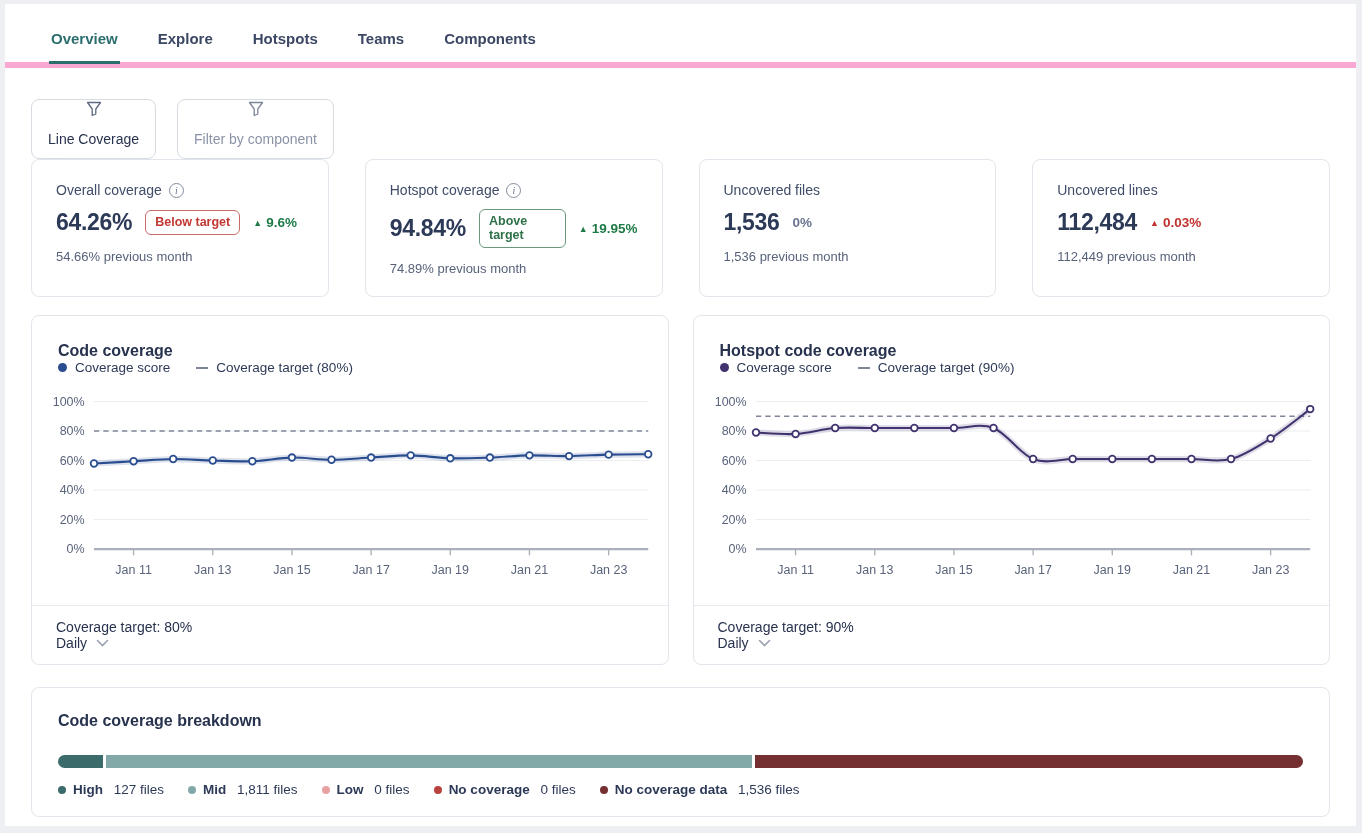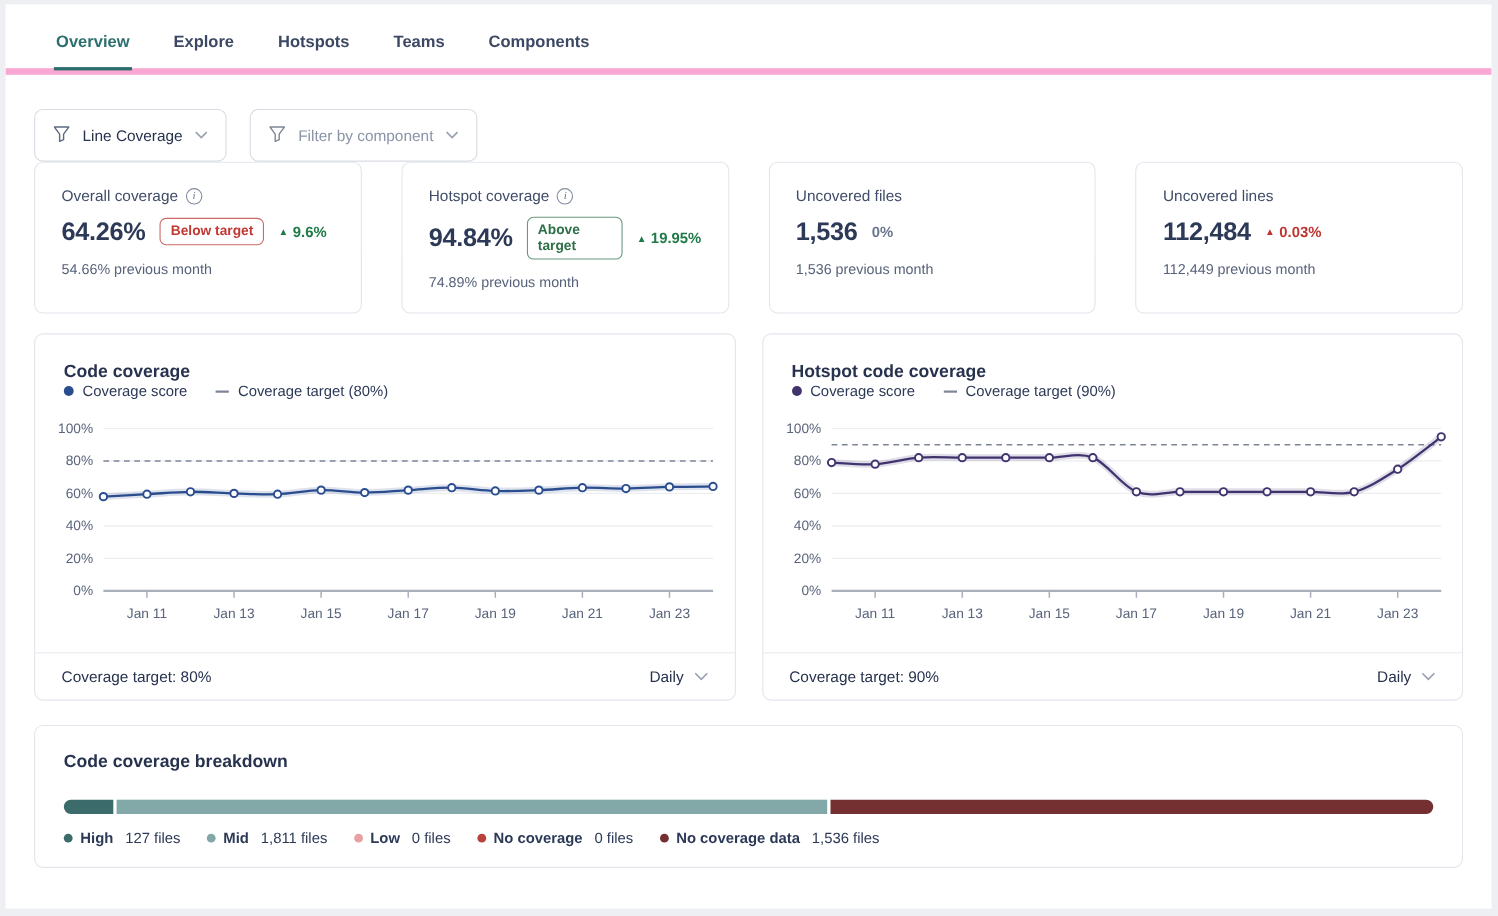--- a/index.html
+++ b/index.html
@@ -13,22 +13,22 @@
   .page { background:#fff; height:822px; padding:0 26px; overflow:hidden; }
 
   
   .tabs { display:flex; gap:36px; padding-top:22px; border-bottom:6px solid #f9a8d4; margin:0 -26px; padding-left:44px; }
   .tab { font-size:15px; color:#3b4763; padding:4px 2px 14px; cursor:pointer; border-bottom:3px solid transparent; margin-bottom:-2px;font-weight:bold; }
   .tab.active { color:#2c6e6e; font-weight:bold; border-bottom-color:#2c6e6e; }
 
   
   .filters { display:flex; gap:21px; margin-top:31px; }
   .filter-btn {
-    height:48px; border:1px solid #d7dbe2; border-radius:8px; background:#fff;
-    display:inline-flex; align-items:center; gap:11px; padding:0 16px; font-size:14px; cursor:pointer;
+    height:60px; border:1px solid #d7dbe2; border-radius:8px; background:#fff;
+    display:inline-flex; gap:11px; padding:0 16px; font-size:14px; cursor:pointer;flex-direction:column;
   }
   .filter-btn .f-label { color:#27324e; }
   .filter-btn .f-placeholder { color:#8a93a7; }
   .filter-btn.date-btn { margin-left:0; font-size:14.5px; color:#1d2946; gap:6px; }
   .filter-btn.date-btn b { margin-right:2px; }
   .chev { display:inline-flex; }
 
   
   .stats { display:grid; grid-template-columns:repeat(4,1fr); gap:36px; }
   .stat-card { border:1px solid #e2e6ec; border-radius:8px; padding:22px 24px 20px; background:#fff; }
@@ -57,22 +57,22 @@
   .chart-card { border:1px solid #e2e6ec; border-radius:8px; background:#fff; }
   .chart-head { padding:26px 26px 0; }
   .chart-title { margin:0; font-size:16px; font-weight:bold; color:#27324e; }
   .chart-legend { display:flex; gap:26px; font-size:13.5px; color:#2c3957; }
   .legend-item { display:inline-flex; align-items:center; gap:8px; }
   .legend-dot { width:9px; height:9px; border-radius:50%; display:inline-block; }
   .legend-dash { width:12px; border-top:2px dashed #7d8596; display:inline-block; }
   .chart-plot { padding:14px 12px 0 10px; }
   .chart-plot svg { display:block; font-family:inherit; }
   .chart-footer {
-    border-top:1px solid #e7eaee; display:flex; justify-content:space-between; align-items:center;
-    padding:13px 24px; font-size:14px; color:#27324e;
+    border-top:1px solid #e7eaee; display:flex; justify-content:space-between; 
+    padding:13px 24px; font-size:14px; color:#27324e;flex-direction:column;
   }
   .interval-select { display:inline-flex; align-items:center; gap:9px; cursor:pointer; }
 
   
   .breakdown-card { border:1px solid #e2e6ec; border-radius:8px; background:#fff; margin-top:22px; padding:24px 26px 19px; }
   .breakdown-title { margin:0; font-size:16px; font-weight:bold; color:#27324e; }
   .breakdown-bar { display:flex; gap:3px; height:13px; margin-top:25px; }
   .seg { height:100%; }
   .seg:first-child { border-radius:7px 0 0 7px; }
   .seg:last-child { border-radius:0 7px 7px 0; }

